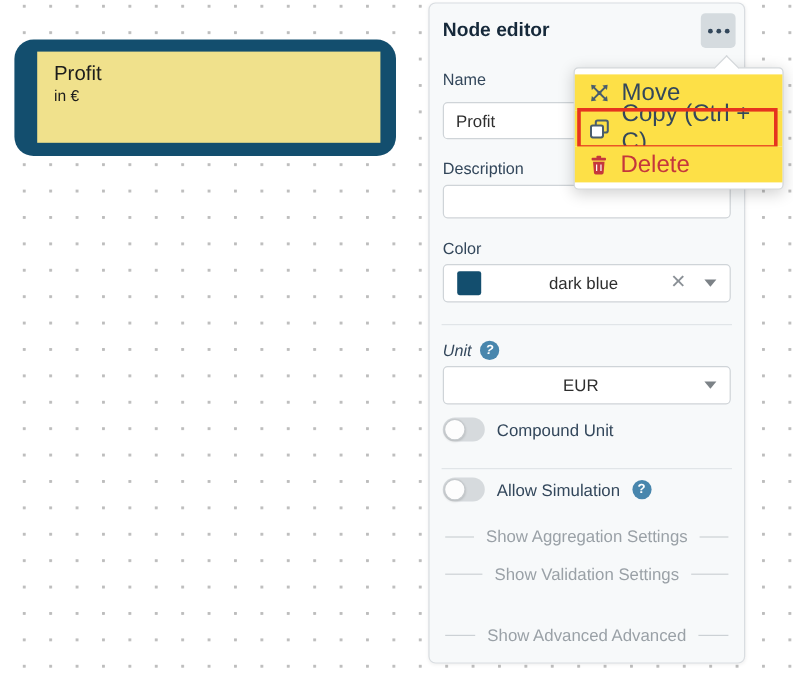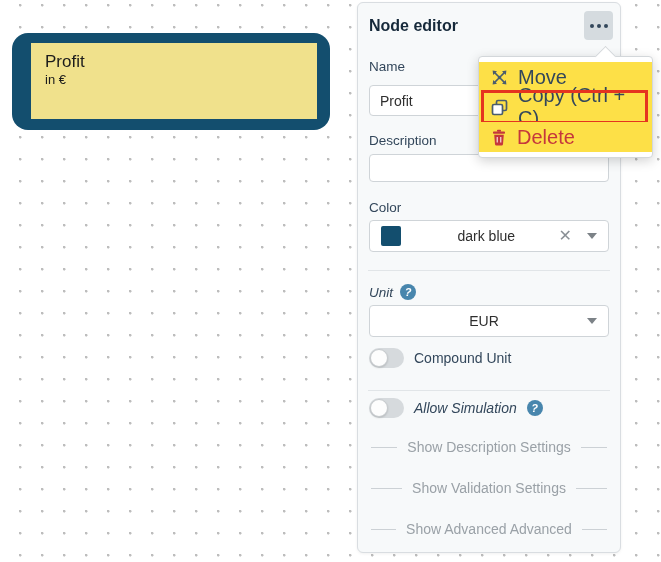--- a/index.html
+++ b/index.html
@@ -88,38 +88,38 @@
   .div-2 { top: 387px; }
 
   .help-icon {
     display: inline-flex; width: 16px; height: 16px; border-radius: 50%;
     background: #4886ad; color: #fff; font-size: 11px; font-weight: bold;
     align-items: center; justify-content: center; cursor: pointer; flex: none;
   }
 
   .toggle-row { display: flex; align-items: center; gap: 10px; }
   .row-compound { top: 345px; }
-  .row-allowsim { top: 395px; font-style: italic; }
+  .row-allowsim { top: 395px; }
   .toggle {
     width: 35px; height: 20px; border-radius: 10px;
     background: #d6dadd; position: relative; cursor: pointer; flex: none;
   }
   .toggle .knob {
     position: absolute; left: 1px; top: 1px;
     width: 18px; height: 18px; border-radius: 50%;
     background: #fdfdfd; border: 1px solid #c6cacd;
     box-shadow: 0 1px 2px rgba(0,0,0,0.15);
   }
   .toggle-row .t-label { font-size: 14px; color: #33475b; }
 
   .settings-link { display: flex; align-items: center; gap: 10px; left: 13px; right: 13px; cursor: pointer; }
   .settings-link .line { flex: 1; height: 1px; background: #ccd1d5; }
   .settings-link .txt { font-size: 14px; color: #9aa1a7; white-space: nowrap; }
   .link-1 { top: 436px; }
-  .link-2 { top: 477px; }
+  .link-2 { top: 467px; }
   .link-3 { top: 518px; }
 
   
   .menu {
     position: absolute; left: 478px; top: 56px; width: 175px;
     background: #fff; border: 1px solid #d3d7da; border-radius: 4px;
     box-shadow: 0 3px 12px rgba(0,0,0,0.18);
     padding: 5px 0; z-index: 10;
   }
   .menu-caret {
@@ -196,21 +196,21 @@
   <div class="toggle-row row-allowsim">
     <span class="toggle">
         <span class="knob"></span>
       </span>
     <span class="t-label">Allow Simulation</span>
     <span class="help-icon">?</span>
   </div>
 
   <div class="settings-link link-1">
     <span class="line"></span>
-    <span class="txt">Show Description Settings</span>
+    <span class="txt">Show Aggregation Settings</span>
     <span class="line"></span>
   </div>
   <div class="settings-link link-2">
     <span class="line"></span>
     <span class="txt">Show Validation Settings</span>
     <span class="line"></span>
   </div>
   <div class="settings-link link-3">
     <span class="line"></span>
     <span class="txt">Show Advanced Advanced</span>

